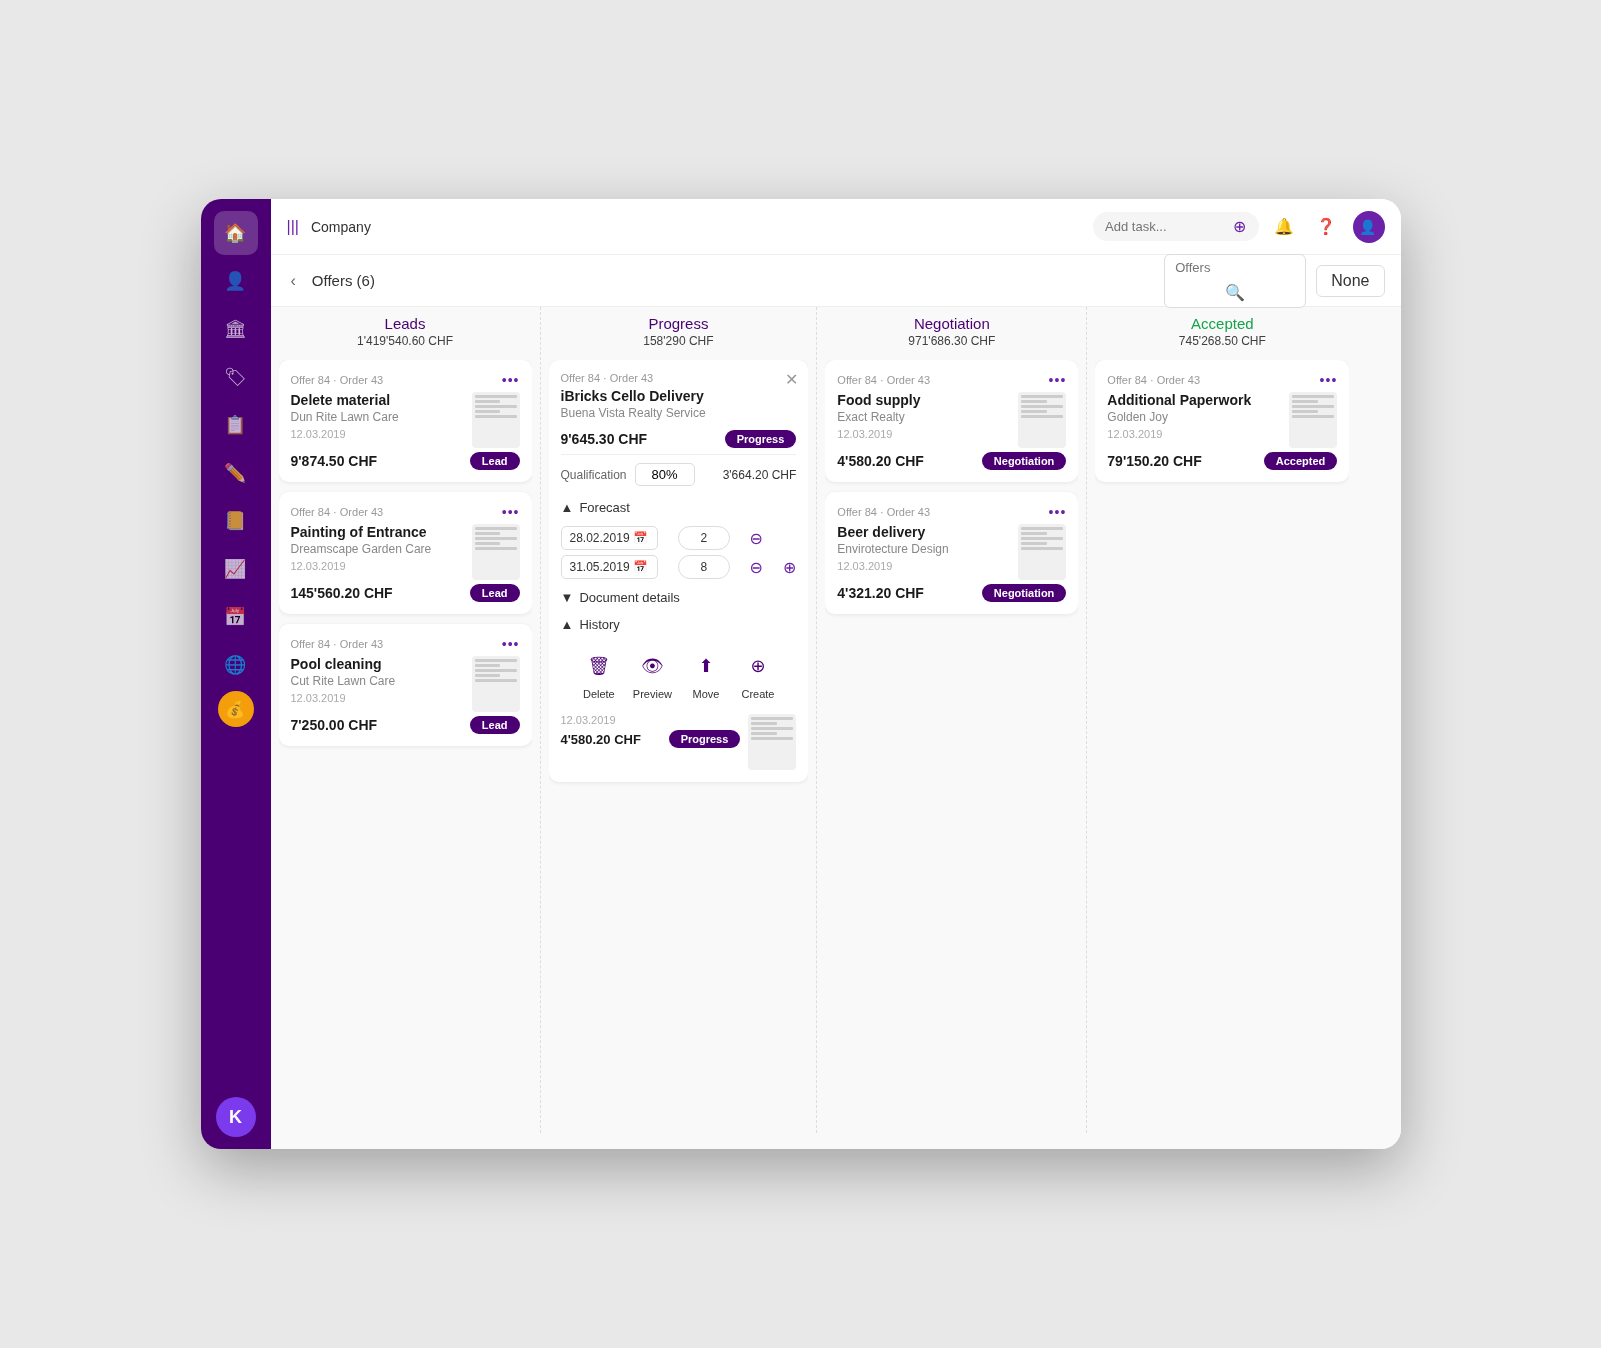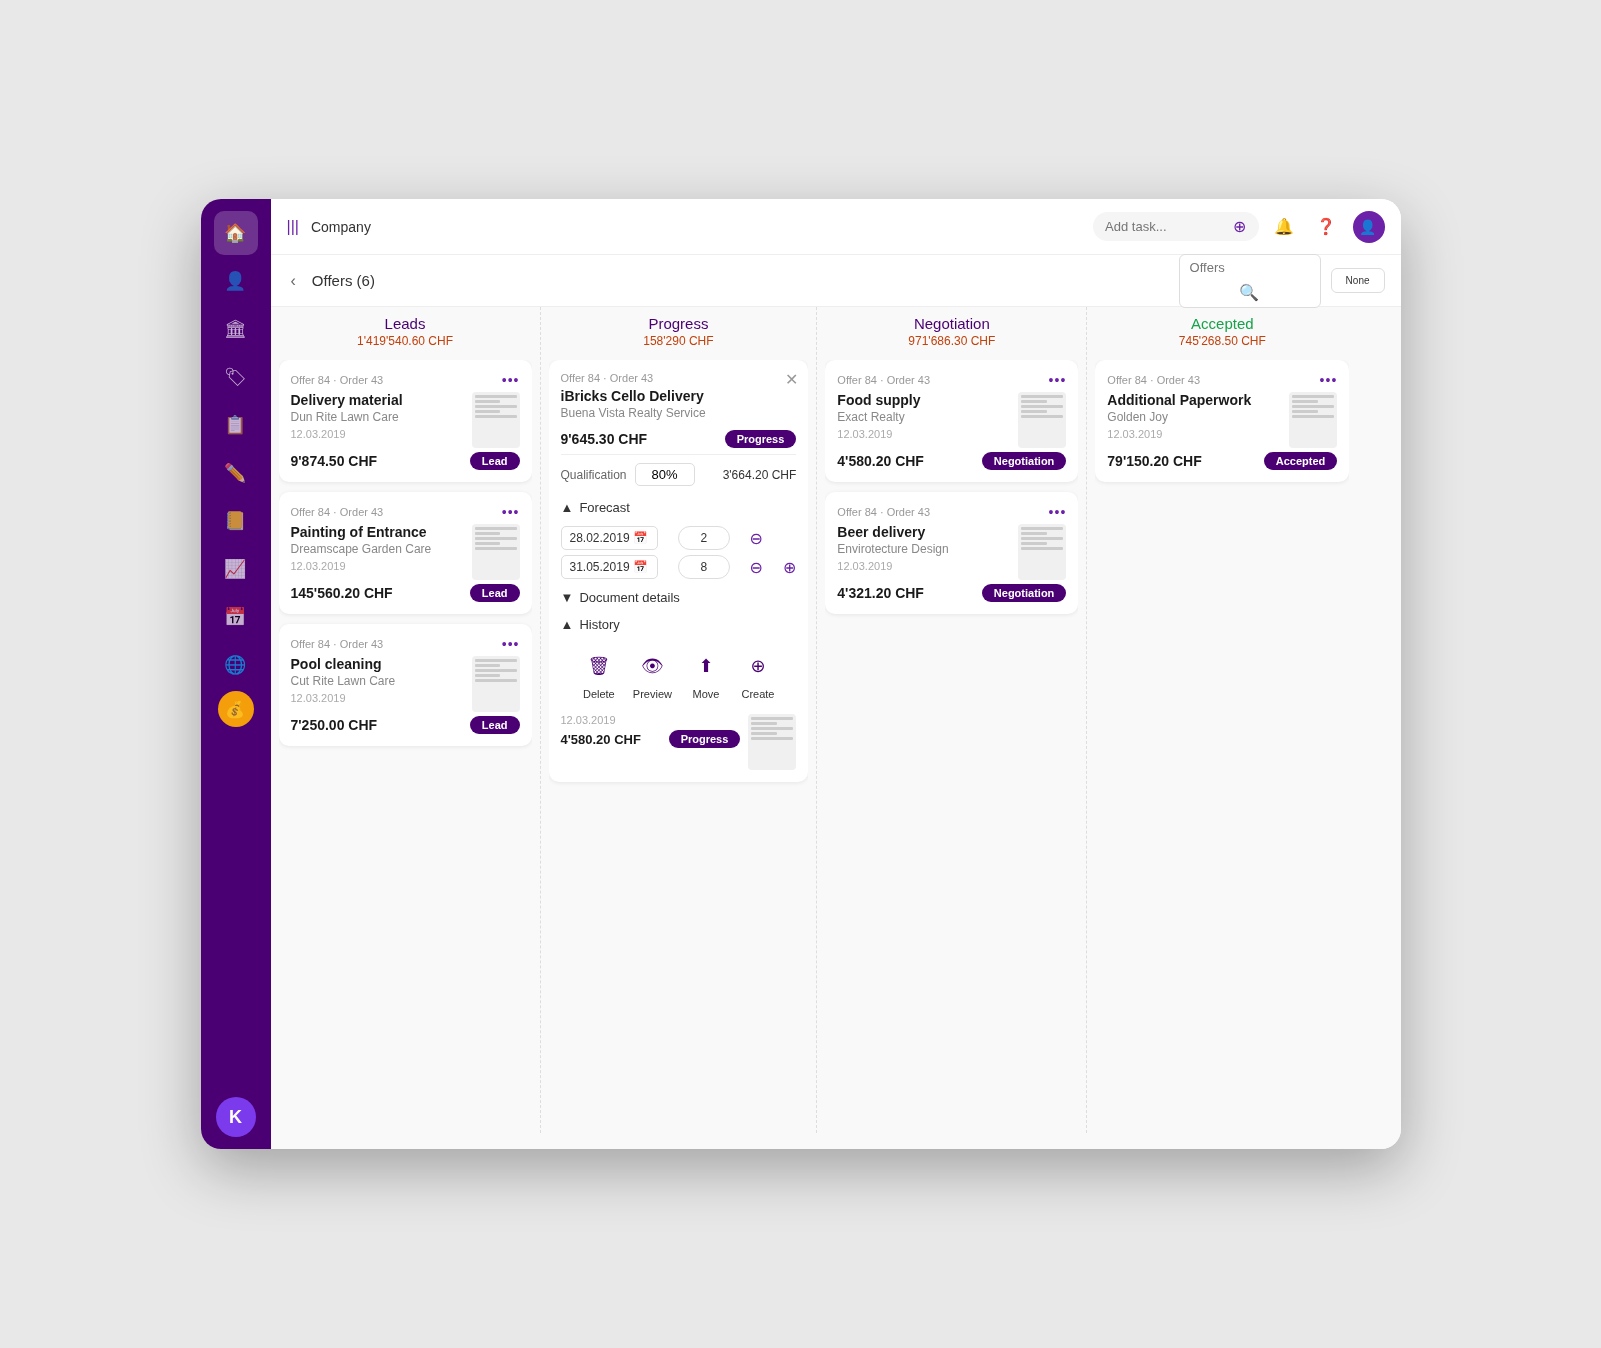--- a/index.html
+++ b/index.html
@@ -216,21 +216,21 @@
       border: none;
       outline: none;
       font-size: 13px;
       width: 120px;
     }
 
     .filter-btn {
       border: 1px solid #ddd;
       border-radius: 6px;
       padding: 6px 14px;
-      font-size: 10px;
+      font-size: 16px;
       background: #fff;
       cursor: pointer;
       color: #333;
     }
 
     
     .new-offer-container {
       display: flex;
       justify-content: center;
       padding: 16px 0 12px;
@@ -280,21 +280,21 @@
       font-weight: 400;
       color: #4a0072;
     }
 
     .col-title.accepted {
       color: #16a34a;
     }
 
     .col-amount {
       font-size: 12px;
-      color: #c2410c;
+      color: #404040;
       margin-top: 2px;
     }
 
     .cards-container {
       display: flex;
       flex-direction: column;
       gap: 10px;
       overflow-y: auto;
       flex: 1;
     }
@@ -615,21 +615,21 @@
         </div>
         <div class="cards-container">
 
           <div class="card">
             <div class="card-meta">
               <span>Offer 84 · Order 43</span>
               <span class="card-menu">•••</span>
             </div>
             <div class="card-inner">
               <div class="card-content">
-                <div class="card-title">Delivery material</div>
+                <div class="card-title">Delete material</div>
                 <div class="card-subtitle">Dun Rite Lawn Care</div>
                 <div class="card-date">12.03.2019</div>
               </div>
               <div class="card-thumbnail">
                 <div class="thumb-line full"></div>
                 <div class="thumb-line short"></div>
                 <div class="thumb-line full"></div>
                 <div class="thumb-line short"></div>
                 <div class="thumb-line full"></div>
               </div>

